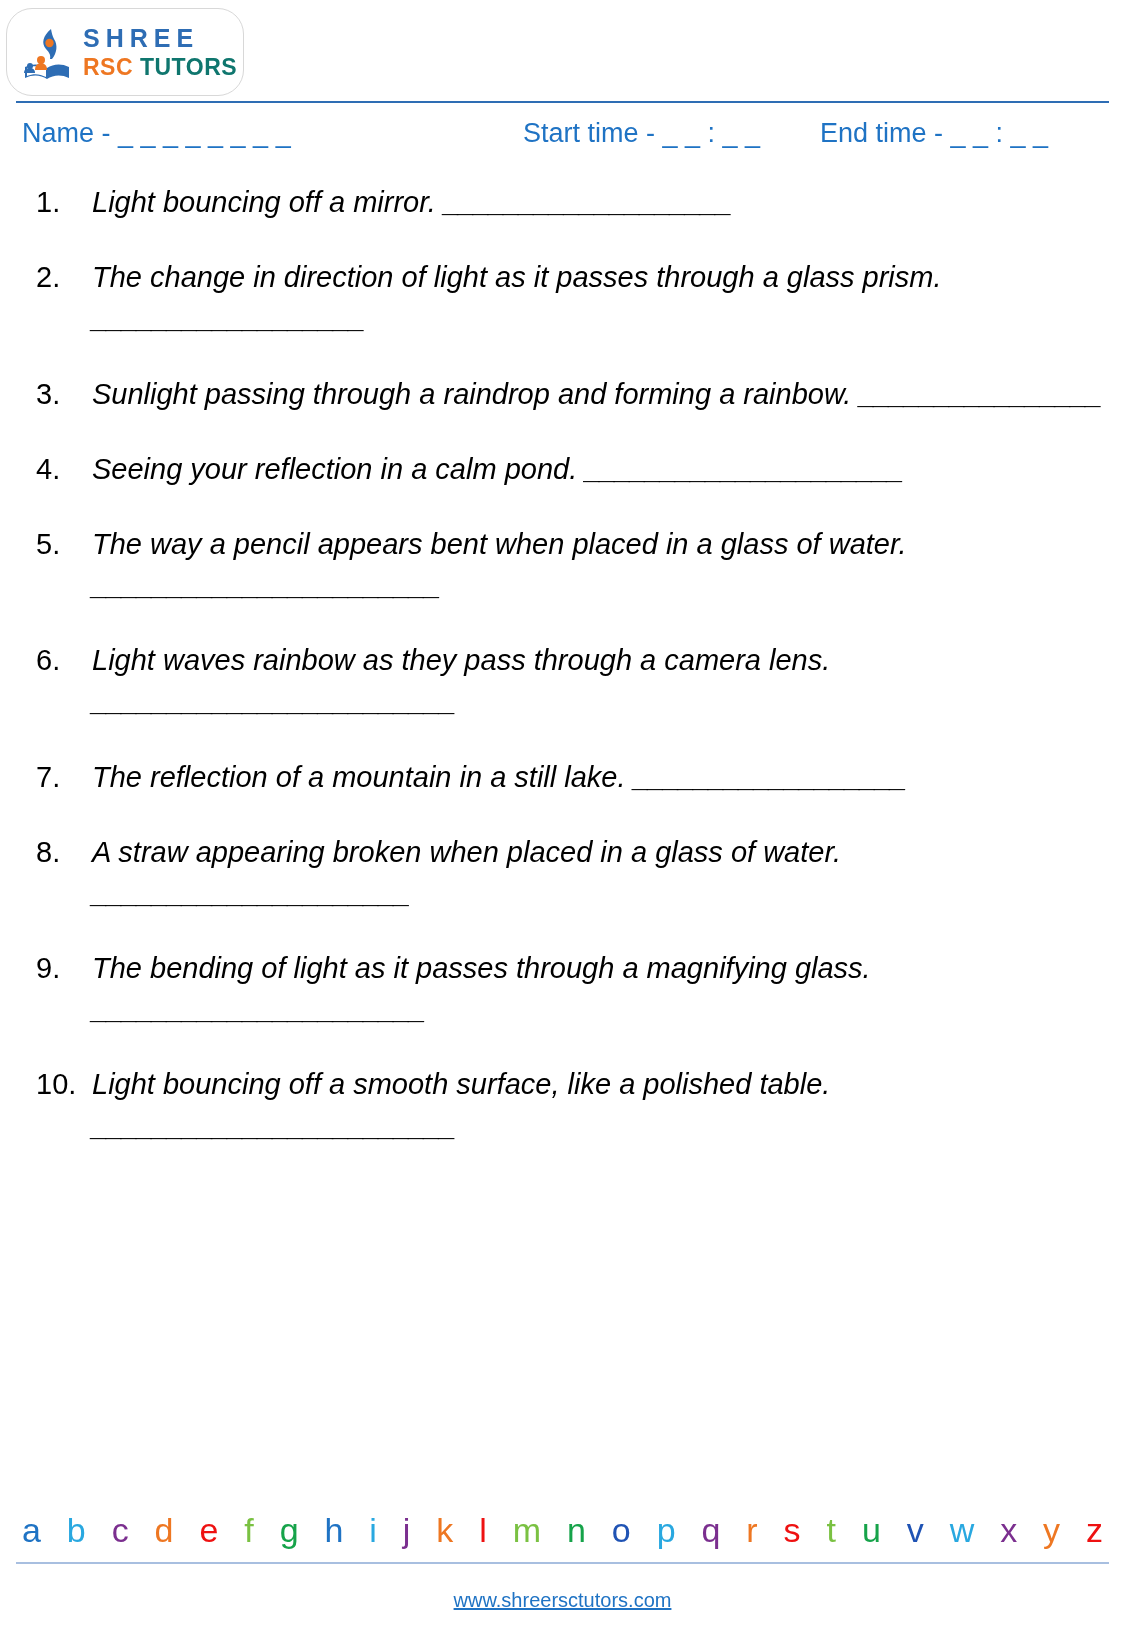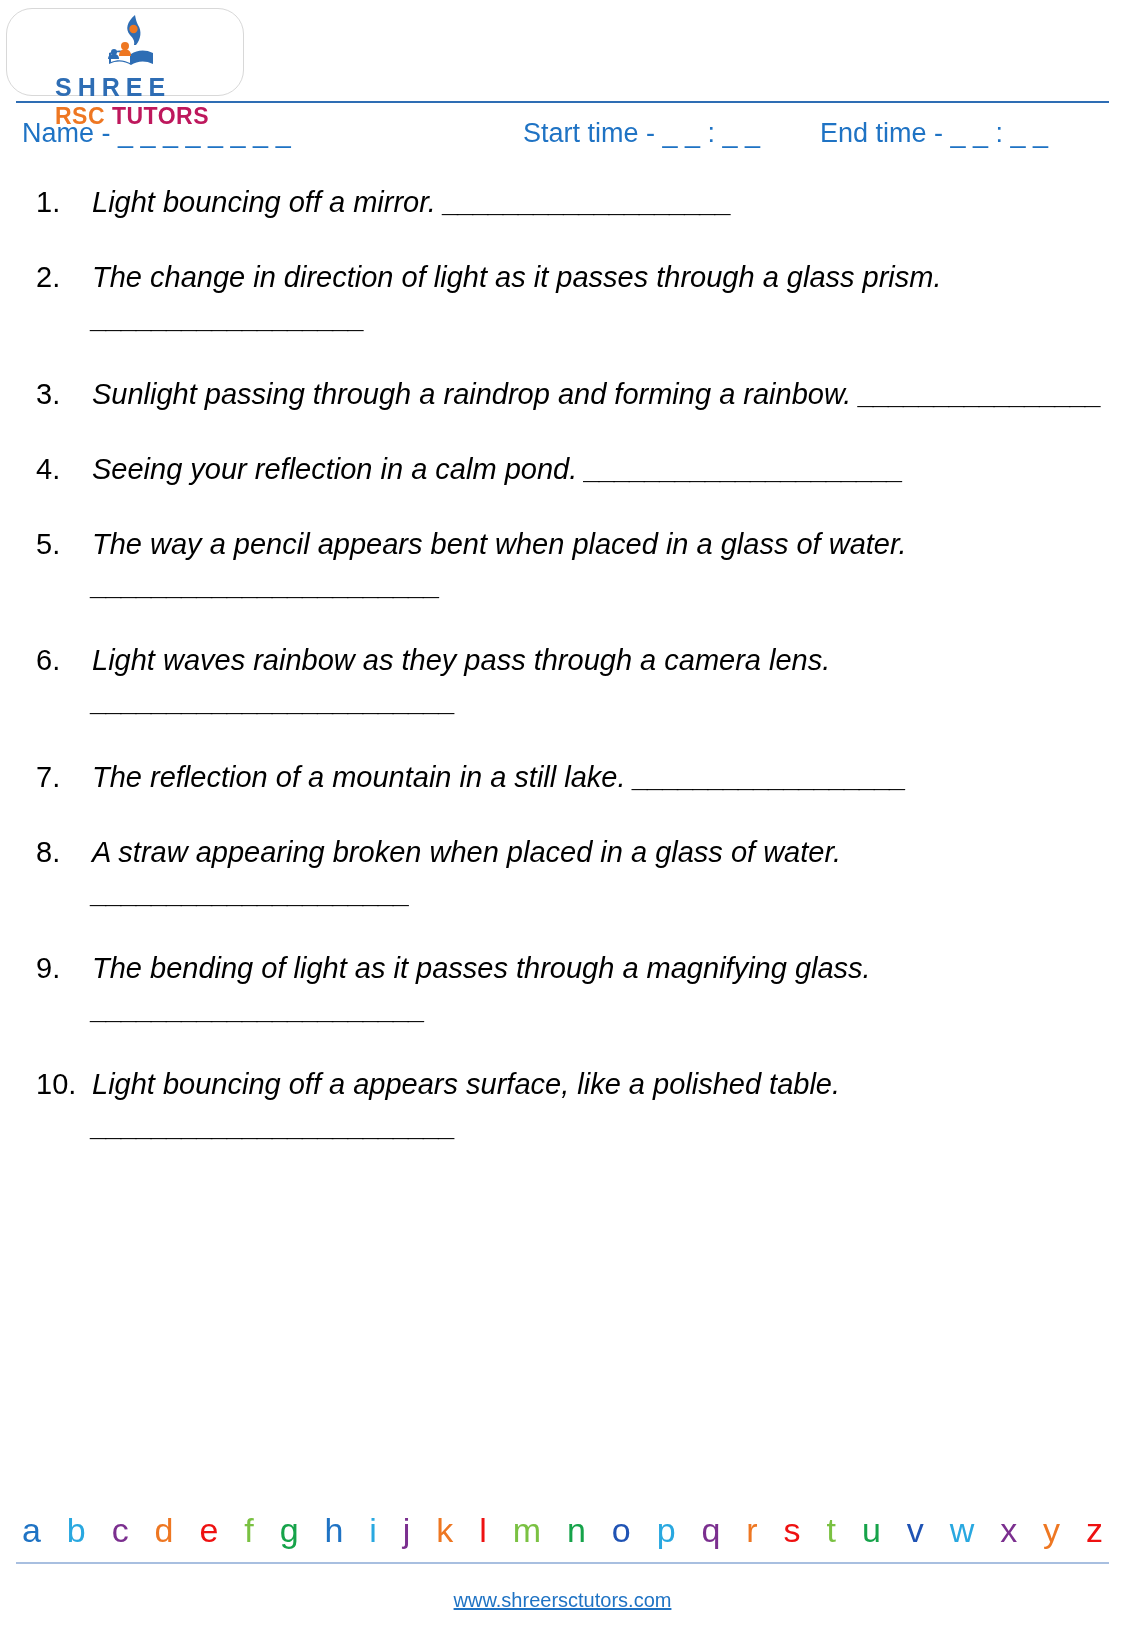--- a/index.html
+++ b/index.html
@@ -29,38 +29,37 @@
     top: 8px;
     width: 238px;
     height: 88px;
     border: 1px solid #d8d8d8;
     border-radius: 26px;
     background: #fff;
     display: flex;
     align-items: center;
     padding-left: 14px;
     gap: 8px;
-    flex-direction: column;
   }
   .logo-mark { width: 54px; height: 58px; flex: 0 0 54px; }
   .logo-words { display: flex; flex-direction: column; line-height: 1; }
   .logo-shree {
     color: #2e6db4;
     font-weight: bold;
     font-size: 25px;
     letter-spacing: 6px;
   }
   .logo-rsc {
     font-weight: bold;
     font-size: 23px;
     letter-spacing: 0.5px;
     margin-top: 5px;
   }
   .logo-rsc .rsc { color: #ee7722; }
-  .logo-rsc .tutors { color: #be185d; }
+  .logo-rsc .tutors { color: #0f766e; }
 
   .sheet-title {
     position: absolute;
     right: 20px;
     top: 18px;
     font-size: 44px;
     color: #4a84c4;
     font-weight: normal;
     letter-spacing: 0.3px;
     white-space: nowrap;
@@ -231,21 +230,21 @@
       <span class="q-body"><span>A straw appearing broken when placed in a glass of water. </span><span class="blank">_____________________</span></span>
     </div>
 
     <div class="q">
       <span class="q-num">9.</span>
       <span class="q-body"><span>The bending of light as it passes through a magnifying glass. </span><span class="blank">______________________</span></span>
     </div>
 
     <div class="q">
       <span class="q-num">10.</span>
-      <span class="q-body"><span>Light bouncing off a appears surface, like a polished table. </span><span class="blank">________________________</span></span>
+      <span class="q-body"><span>Light bouncing off a smooth surface, like a polished table. </span><span class="blank">________________________</span></span>
     </div>
 
   </div>
 
   <div class="alphabet" id="alphabet-strip">
       <span style="color: rgb(31, 115, 196);">a</span>
       <span style="color: rgb(41, 168, 224);">b</span>
       <span style="color: rgb(123, 47, 143);">c</span>
       <span style="color: rgb(238, 119, 34);">d</span>
       <span style="color: rgb(238, 17, 17);">e</span>

